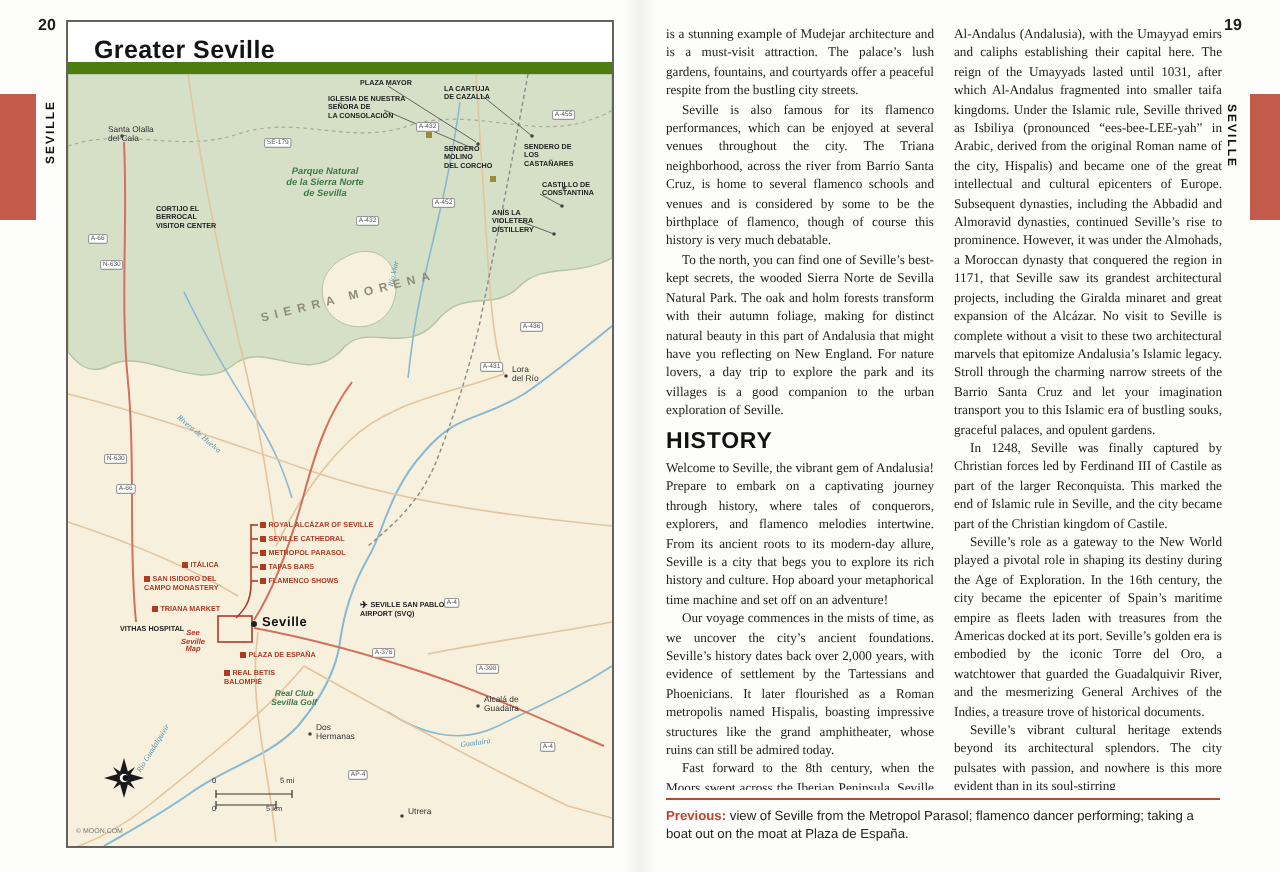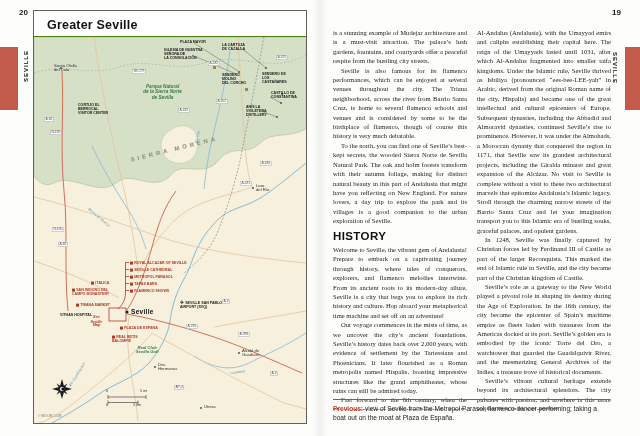--- a/index.html
+++ b/index.html
@@ -10,41 +10,41 @@
   .page-num.right{left:612px;}
   .tab{position:absolute;top:47px;width:18px;height:63px;background:#c25b49;}
   .tab.left{left:0;}
   .tab.right{left:625px;width:15px;}
   .tab-label{position:absolute;font-size:6px;font-weight:bold;letter-spacing:1px;color:#111;writing-mode:vertical-rl;}
   .tab-label.left{left:23px;top:50px;transform:rotate(180deg);}
   .tab-label.right{left:612px;top:52px;}
 
   
   .map-panel{position:absolute;left:33px;top:10px;width:274px;height:414px;background:#f7f0dd;border:1px solid #63625c;box-sizing:border-box;}
-  .map-title{height:26px;background:#ffffff;border-bottom:1px solid #4d7c0f;box-sizing:border-box;font-size:12.5px;font-weight:bold;color:#141414;padding:7px 0 0 13px;letter-spacing:0.2px;}
+  .map-title{height:26px;background:#ffffff;border-bottom:6px solid #4d7c0f;box-sizing:border-box;font-size:12.5px;font-weight:bold;color:#141414;padding:7px 0 0 13px;letter-spacing:0.2px;}
   .map-svg{position:absolute;left:0;top:26px;}
   #map-labels{position:absolute;left:0;top:0;width:272px;height:412px;}
   .ml{position:absolute;white-space:pre-line;line-height:1.18;transform-origin:left top;}
   .ml.poi-black{font-size:6px;font-weight:bold;color:#222;}
   .ml.sight{font-size:6px;font-weight:bold;color:#b03a24;}
   .ml.sight::before{content:"";display:inline-block;width:5px;height:5px;background:#b03a24;margin-right:2px;vertical-align:-0.5px;}
   .ml.airport{font-size:6px;font-weight:bold;color:#1d1d1d;}
   .ml.airport::before{content:"✈";font-size:8px;margin-right:2px;vertical-align:-1px;}
   .ml.town{font-size:6px;color:#333;}
   .ml.city{font-size:6.5px;color:#111;font-weight:bold;letter-spacing:0.3px;}
   .ml.water{font-size:6px;font-style:italic;color:#4f92b4;font-family:"Liberation Serif",serif;}
   .ml.park{font-size:6px;font-style:italic;font-weight:bold;color:#3c7a46;text-align:center;}
   .ml.range{font-size:6px;color:#8d8d7a;letter-spacing:3px;font-weight:bold;}
   .ml.mapref{font-size:6px;font-style:italic;font-weight:bold;color:#b03a24;text-align:center;line-height:1.1;}
   .ml.scalelab{font-size:6px;color:#333;}
   .ml.copyright{font-size:6px;color:#777;}
   .shield{position:absolute;font-size:6px;color:#555;background:#fff;border:0.5px solid #999;border-radius:2px;padding:0 1.5px;line-height:7px;transform-origin:left top;}
 
   
-  .col{position:absolute;top:28px;width:134px;height:382px;overflow:hidden;font-family:"Liberation Serif",serif;font-size:6.6px;line-height:9.4px;text-align:justify;color:#1c1c1c;}
+  .col{position:absolute;top:13px;width:134px;height:382px;overflow:hidden;font-family:"Liberation Serif",serif;font-size:6.6px;line-height:9.4px;text-align:justify;color:#1c1c1c;}
   .col-left{left:333px;}
   .col-right{left:477px;}
   .col p{margin:0;}
   .col p.ind{text-indent:8px;}
   .col h3{font-family:"Liberation Sans",sans-serif;font-size:11.5px;font-weight:bold;letter-spacing:0.4px;color:#111;margin:6px 0 4px 0;}
   .caption{position:absolute;left:333px;top:399px;width:277px;border-top:1px solid #c0452f;padding-top:4px;font-size:6.6px;line-height:9.2px;color:#222;}
   .caption .pfx{color:#c0452f;font-weight:bold;}
 </style>
 </head>
 <body>

